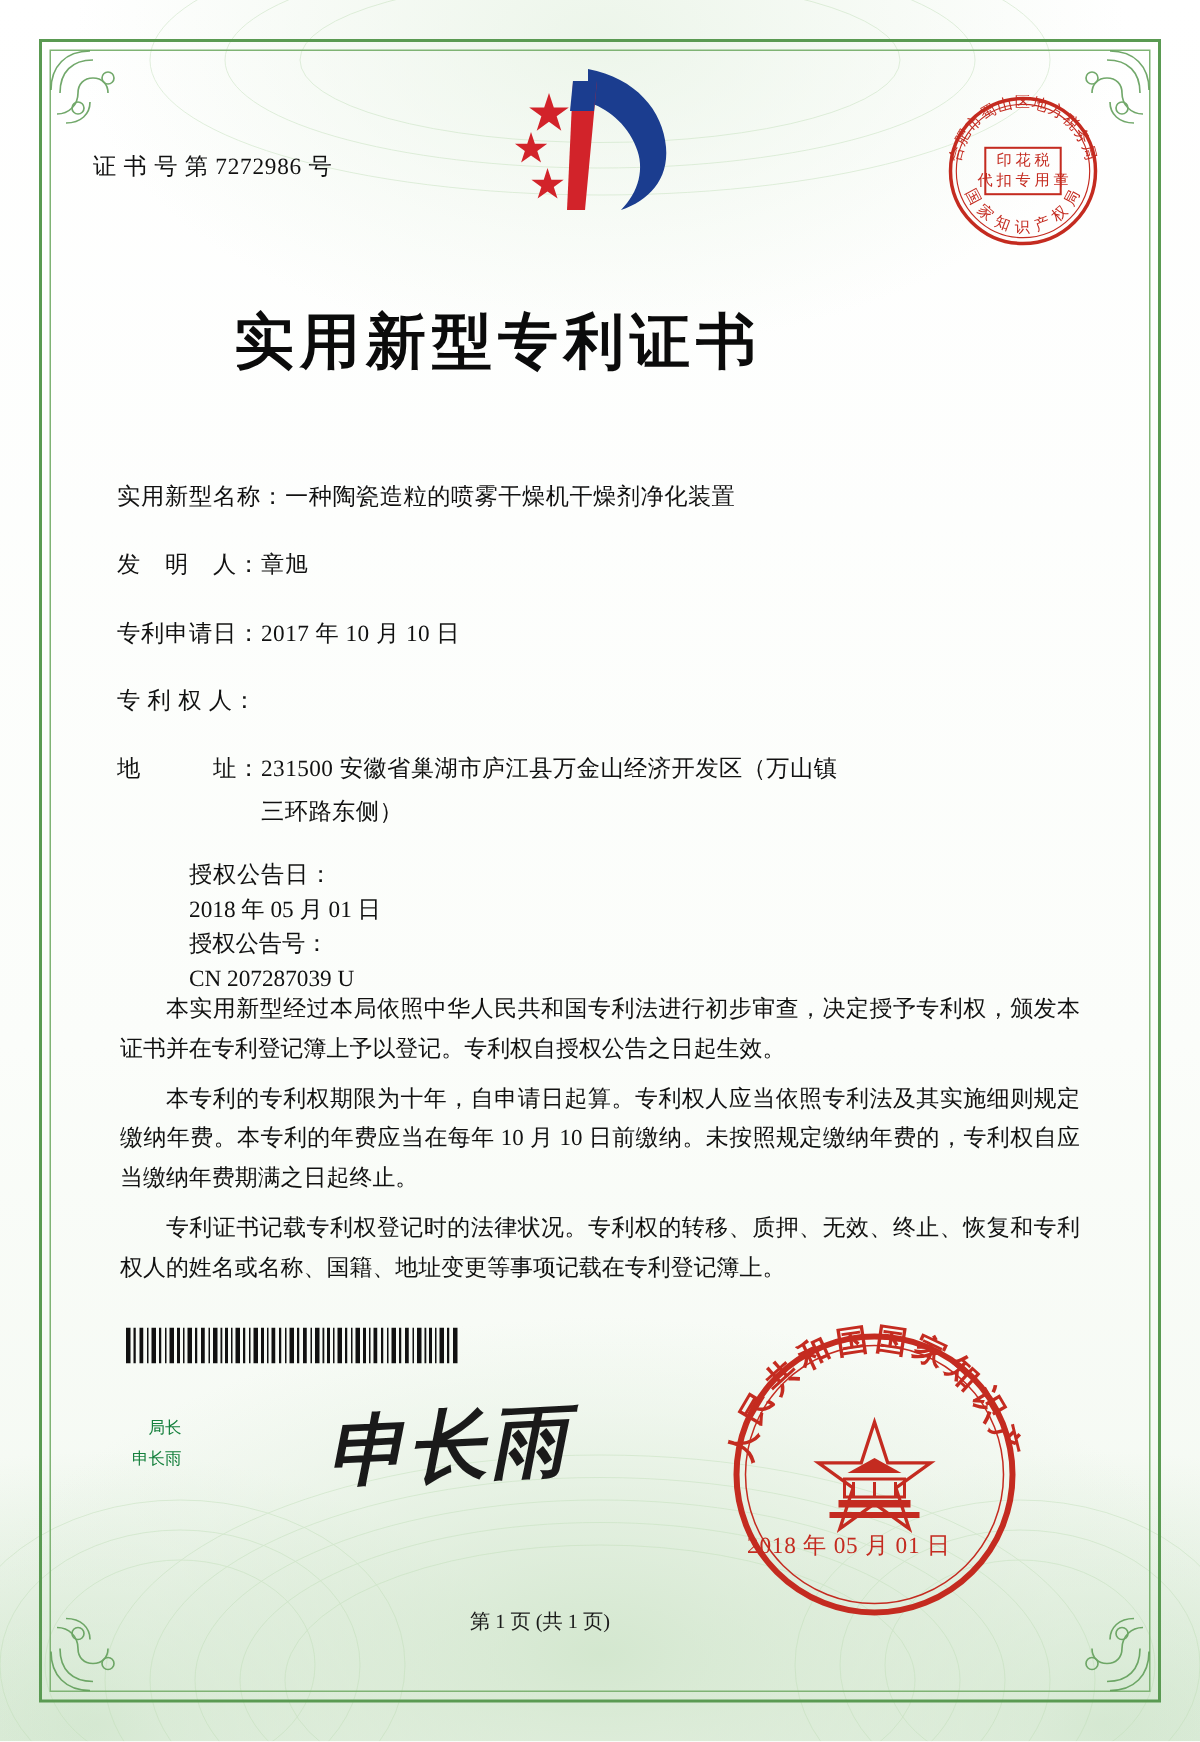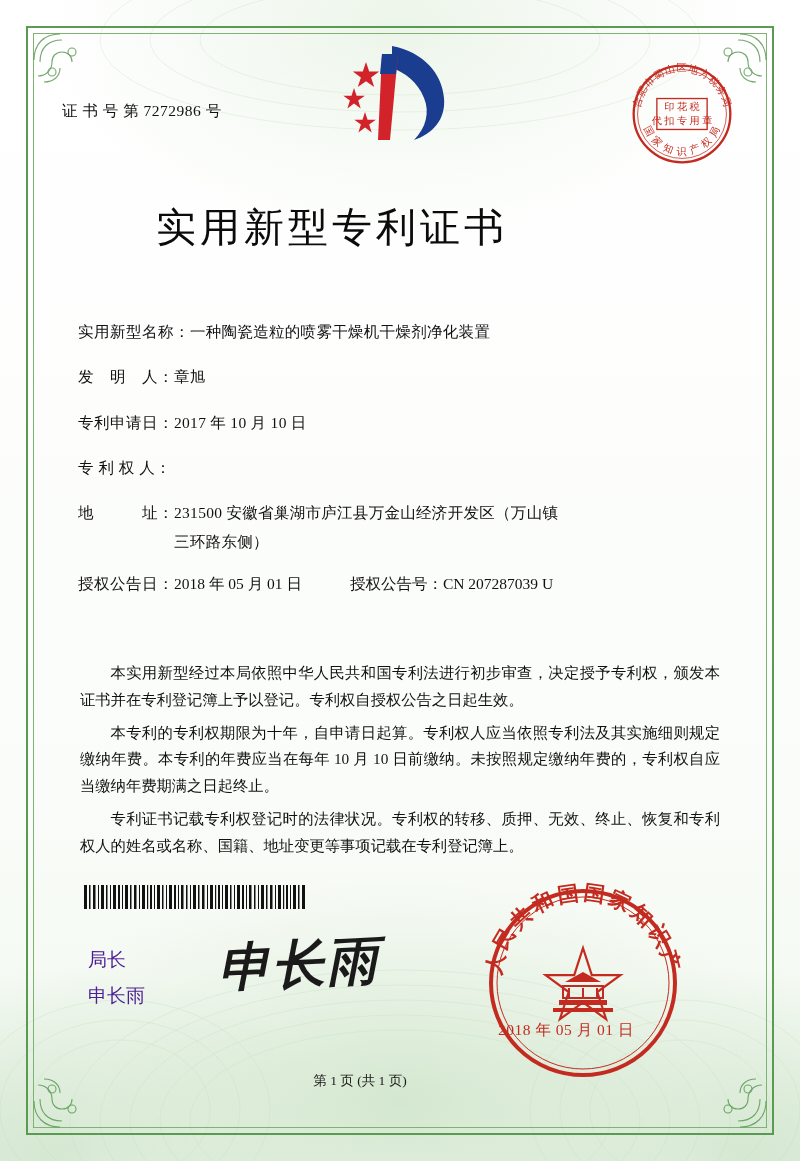--- a/index.html
+++ b/index.html
@@ -74,21 +74,21 @@
     position: absolute;
     right: 60px; top: 56px;
     width: 116px; height: 116px;
   }
   .title {
     position: absolute;
     left: 0; top: 200px;
     width: 664px;
     text-align: center;
     font-size: 40px;
-    font-weight: normal;
+    font-weight: bold;
     letter-spacing: 4px;
     color: #0b0b0b;
     font-family: "Liberation Serif", "DejaVu Serif", serif;
   }
   
   .fields {
     position: absolute;
     left: 78px; top: 320px;
     width: 650px;
     font-size: 15.5px;
@@ -109,20 +109,21 @@
     flex: 1 1 auto;
     letter-spacing: 0.3px;
   }
   .row.indent-line {
     margin-top: -16px;
     margin-bottom: 18px;
     padding-left: 96px;
   }
   .row.two-col {
     justify-content: flex-start;
+    flex-direction: column;
   }
   .col-right {
     margin-left: 48px;
     white-space: nowrap;
   }
   
   .paras {
     position: absolute;
     left: 80px; top: 660px;
     width: 640px;
@@ -138,23 +139,24 @@
   
   .barcode {
     position: absolute;
     left: 84px; top: 885px;
     width: 222px; height: 24px;
   }
   
   .sig-block {
     position: absolute;
     left: 88px; top: 942px;
-    font-size: 19px;
+    font-size: 11px;
     line-height: 1.9;
-    color: #4c1d95;
+    color: #15803d;
+    text-align: right;
   }
   .sig-hand {
     position: absolute;
     left: 218px; top: 930px;
     font-size: 52px;
     font-family: "DejaVu Serif", serif;
     font-style: italic;
     font-weight: bold;
     color: #1a1a1a;
     letter-spacing: 2px;

